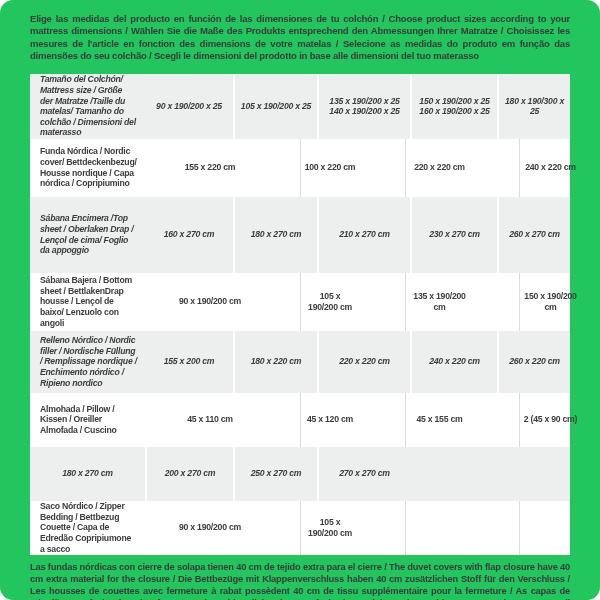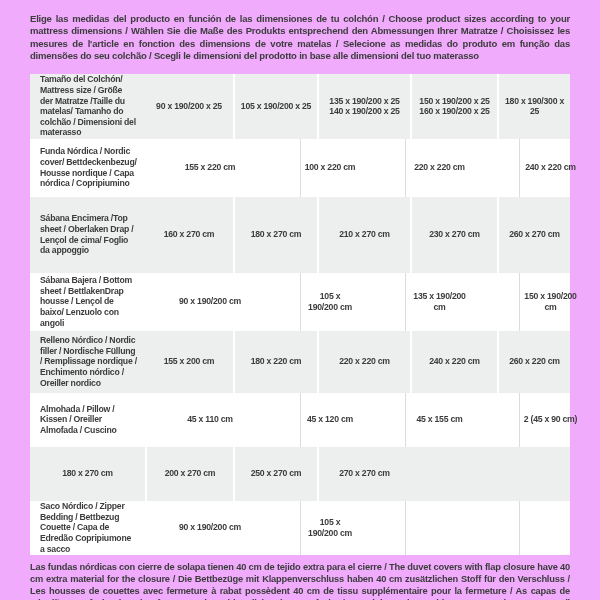--- a/index.html
+++ b/index.html
@@ -1,31 +1,31 @@
 <!DOCTYPE html>
 <html><head>
 <meta charset="utf-8">
 <style>
   html,body{margin:0;padding:0;background:#fff;}
   .page{
-    width:600px;height:600px;background:#f0abfc;overflow:hidden;
-    font-family:"Liberation Sans",sans-serif;color:#3d3d3d;position:relative;
+    width:600px;height:600px;background:#22c55e;overflow:hidden;
+    font-family:"Liberation Sans",sans-serif;color:#3d3d3d;position:relative;border-radius:13px;
   }
   .intro{
     margin:13px 30px 0 30px;
     font-size:9.5px;font-weight:700;line-height:12.4px;letter-spacing:-0.2px;
     text-align:justify;color:#3c3c3c;
   }
   .sizetable{margin:11px 0 0 30px;width:540px;}
   .row{
     display:grid;
     grid-template-columns:115px 88px 84px 93px 87px 73px;
     width:540px;
   }
-  .row.gray{background:#edeeee;}
+  .row.gray{background:#edeeee;font-style:italic;}
   .row.white{background:#ffffff;gap:21px;}
   .cell{
     display:flex;align-items:center;
     font-weight:700;font-size:8.7px;line-height:10.6px;letter-spacing:-0.25px;
     color:#3c3c3c;box-sizing:border-box;
   }
   .cell.label{
     justify-content:flex-start;text-align:left;
     padding-left:10px;padding-right:8px;
   }
@@ -83,21 +83,21 @@
     <div class="row white" style="height:58px">
       <div class="cell label">Sábana Bajera / Bottom sheet / BettlakenDrap housse / Lençol de baixo/ Lenzuolo con angoli</div>
       <div class="cell val">90 x 190/200 cm</div>
       <div class="cell val">105 x 190/200 cm</div>
       <div class="cell val">135 x 190/200 cm</div>
       <div class="cell val">150 x 190/200 cm</div>
       <div class="cell val">180 x 190/200 cm</div>
     </div>
 
     <div class="row gray" style="height:62px">
-      <div class="cell label">Relleno Nórdico / Nordic filler / Nordische Füllung / Remplissage nordique / Enchimento nórdico / Oreiller nordico</div>
+      <div class="cell label">Relleno Nórdico / Nordic filler / Nordische Füllung / Remplissage nordique / Enchimento nórdico / Ripieno nordico</div>
       <div class="cell val">155 x 200 cm</div>
       <div class="cell val">180 x 220 cm</div>
       <div class="cell val">220 x 220 cm</div>
       <div class="cell val">240 x 220 cm</div>
       <div class="cell val">260 x 220 cm</div>
     </div>
 
     <div class="row white" style="height:54px">
       <div class="cell label">Almohada  / Pillow / Kissen / Oreiller Almofada / Cuscino</div>
       <div class="cell val">45 x 110 cm</div>

